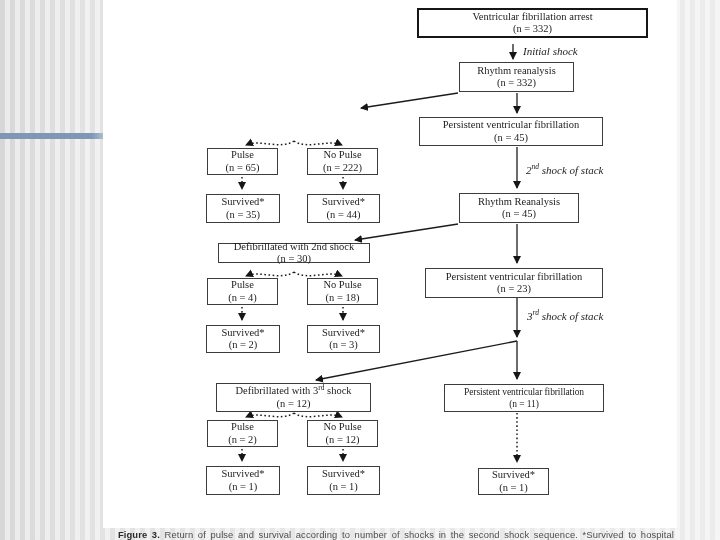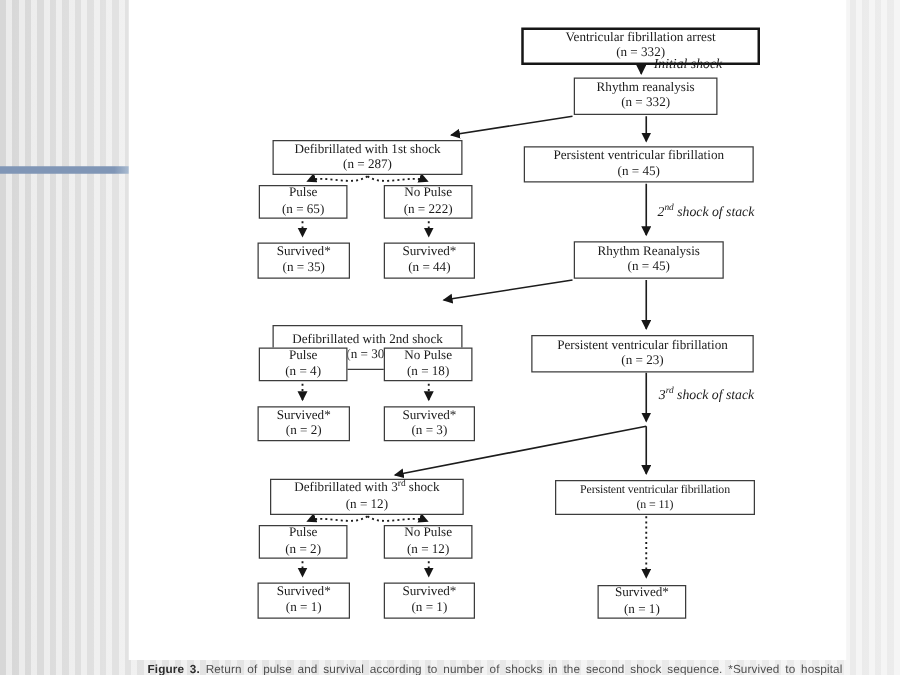--- a/index.html
+++ b/index.html
@@ -73,34 +73,30 @@
       <path class="dot" d="M139,307 V320" marker-end="url(#ah)"></path>
       <path class="dot" d="M240,307 V320" marker-end="url(#ah)"></path>
 
       <path class="dot" d="M191,413 C178,422 157,411 143,417" marker-end="url(#ah)"></path>
       <path class="dot" d="M191,413 C204,422 225,411 239,417" marker-end="url(#ah)"></path>
       <path class="dot" d="M139,449 V461" marker-end="url(#ah)"></path>
       <path class="dot" d="M240,449 V461" marker-end="url(#ah)"></path>
       <path class="dot" d="M414,413 V462" marker-end="url(#ah)"></path>
     </svg>
 
-    <div class="fbox major" style="left:314px;top:22px;width:191px;height:30px">
+    <div class="fbox major" style="left:314px;top:8px;width:231px;height:30px">
       <div>Ventricular fibrillation arrest</div>
       <div>(n = 332)</div>
     </div>
     <div class="alabel" style="left:420px;top:45px">Initial shock</div>
     <div class="fbox" style="left:356px;top:62px;width:115px;height:30px">
       <div>Rhythm reanalysis</div>
       <div>(n = 332)</div>
     </div>
 
-    <div class="fbox" style="left:115px;top:112px;width:152px;height:28px">
-      <div>Defibrillated with 1st shock</div>
-      <div>(n = 287)</div>
-    </div>
     <div class="fbox" style="left:104px;top:148px;width:71px;height:27px">
       <div>Pulse</div>
       <div>(n = 65)</div>
     </div>
     <div class="fbox" style="left:204px;top:148px;width:71px;height:27px">
       <div>No Pulse</div>
       <div>(n = 222)</div>
     </div>
     <div class="fbox" style="left:103px;top:194px;width:74px;height:29px">
       <div>Survived*</div>
@@ -113,21 +109,21 @@
     <div class="fbox" style="left:316px;top:117px;width:184px;height:29px">
       <div>Persistent ventricular fibrillation</div>
       <div>(n = 45)</div>
     </div>
 
     <div class="alabel" style="left:423px;top:164px"><span>2</span><sup>nd</sup><span> shock of stack</span></div>
     <div class="fbox" style="left:356px;top:193px;width:120px;height:30px">
       <div>Rhythm Reanalysis</div>
       <div>(n = 45)</div>
     </div>
-    <div class="fbox" style="left:115px;top:260px;width:152px;height:36px">
+    <div class="fbox" style="left:115px;top:243px;width:152px;height:20px">
       <div>Defibrillated with 2nd shock</div>
       <div>(n = 30)</div>
     </div>
     <div class="fbox" style="left:104px;top:278px;width:71px;height:27px">
       <div>Pulse</div>
       <div>(n = 4)</div>
     </div>
     <div class="fbox" style="left:204px;top:278px;width:71px;height:27px">
       <div>No Pulse</div>
       <div>(n = 18)</div>

